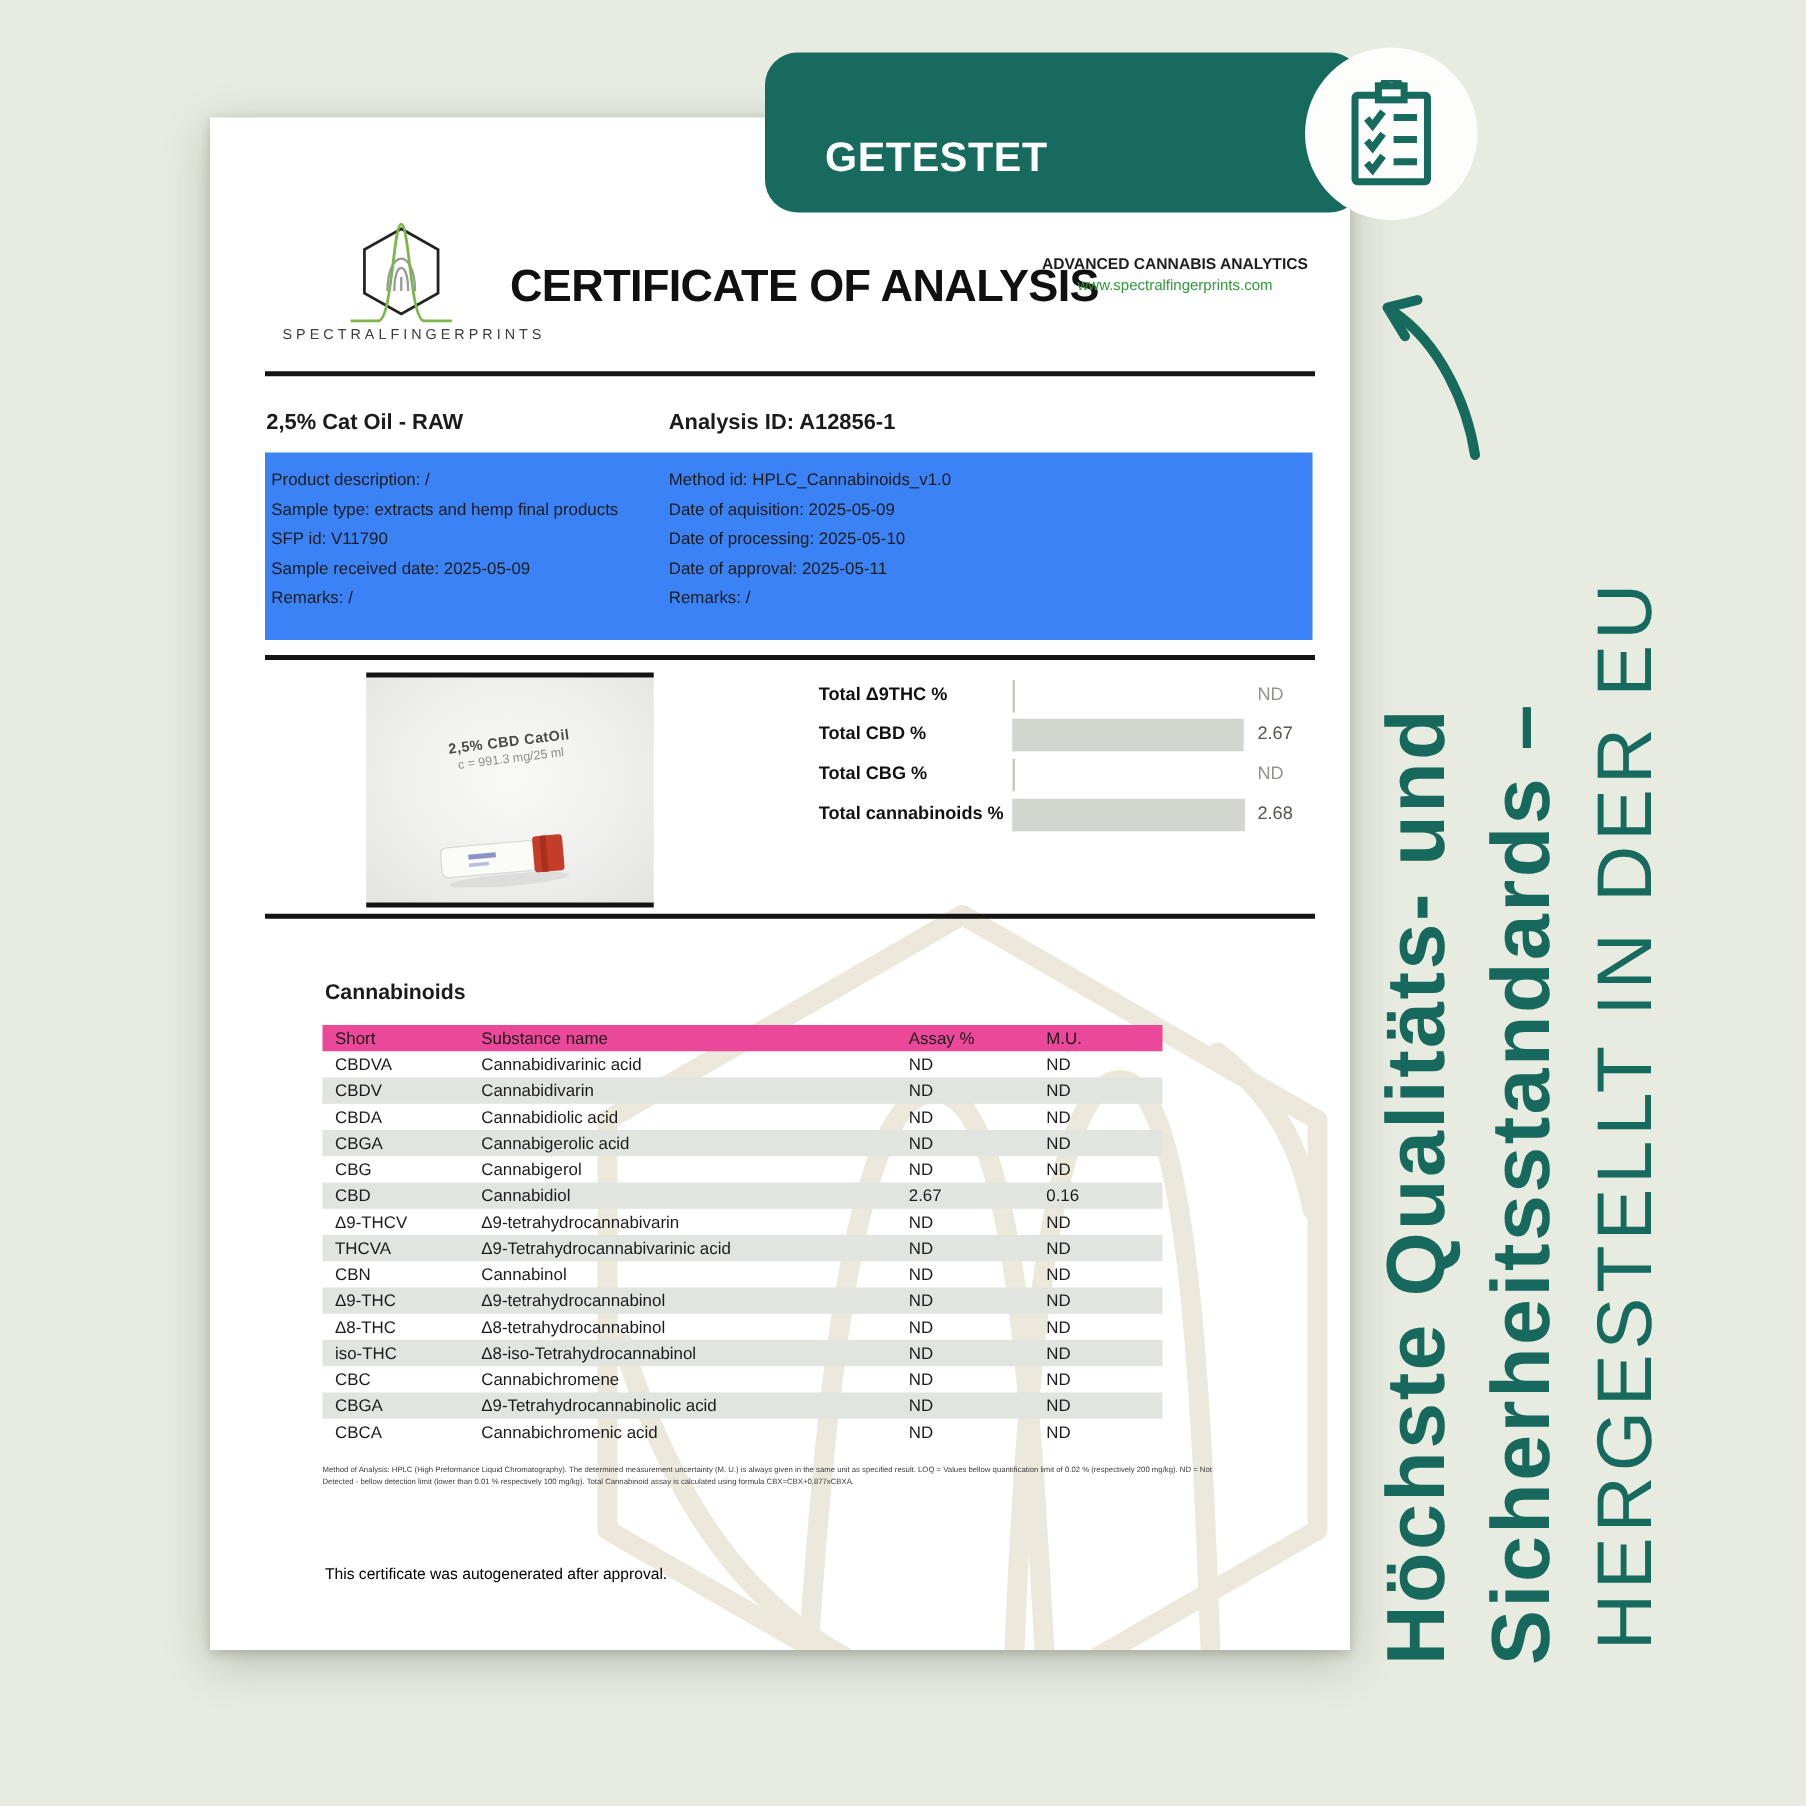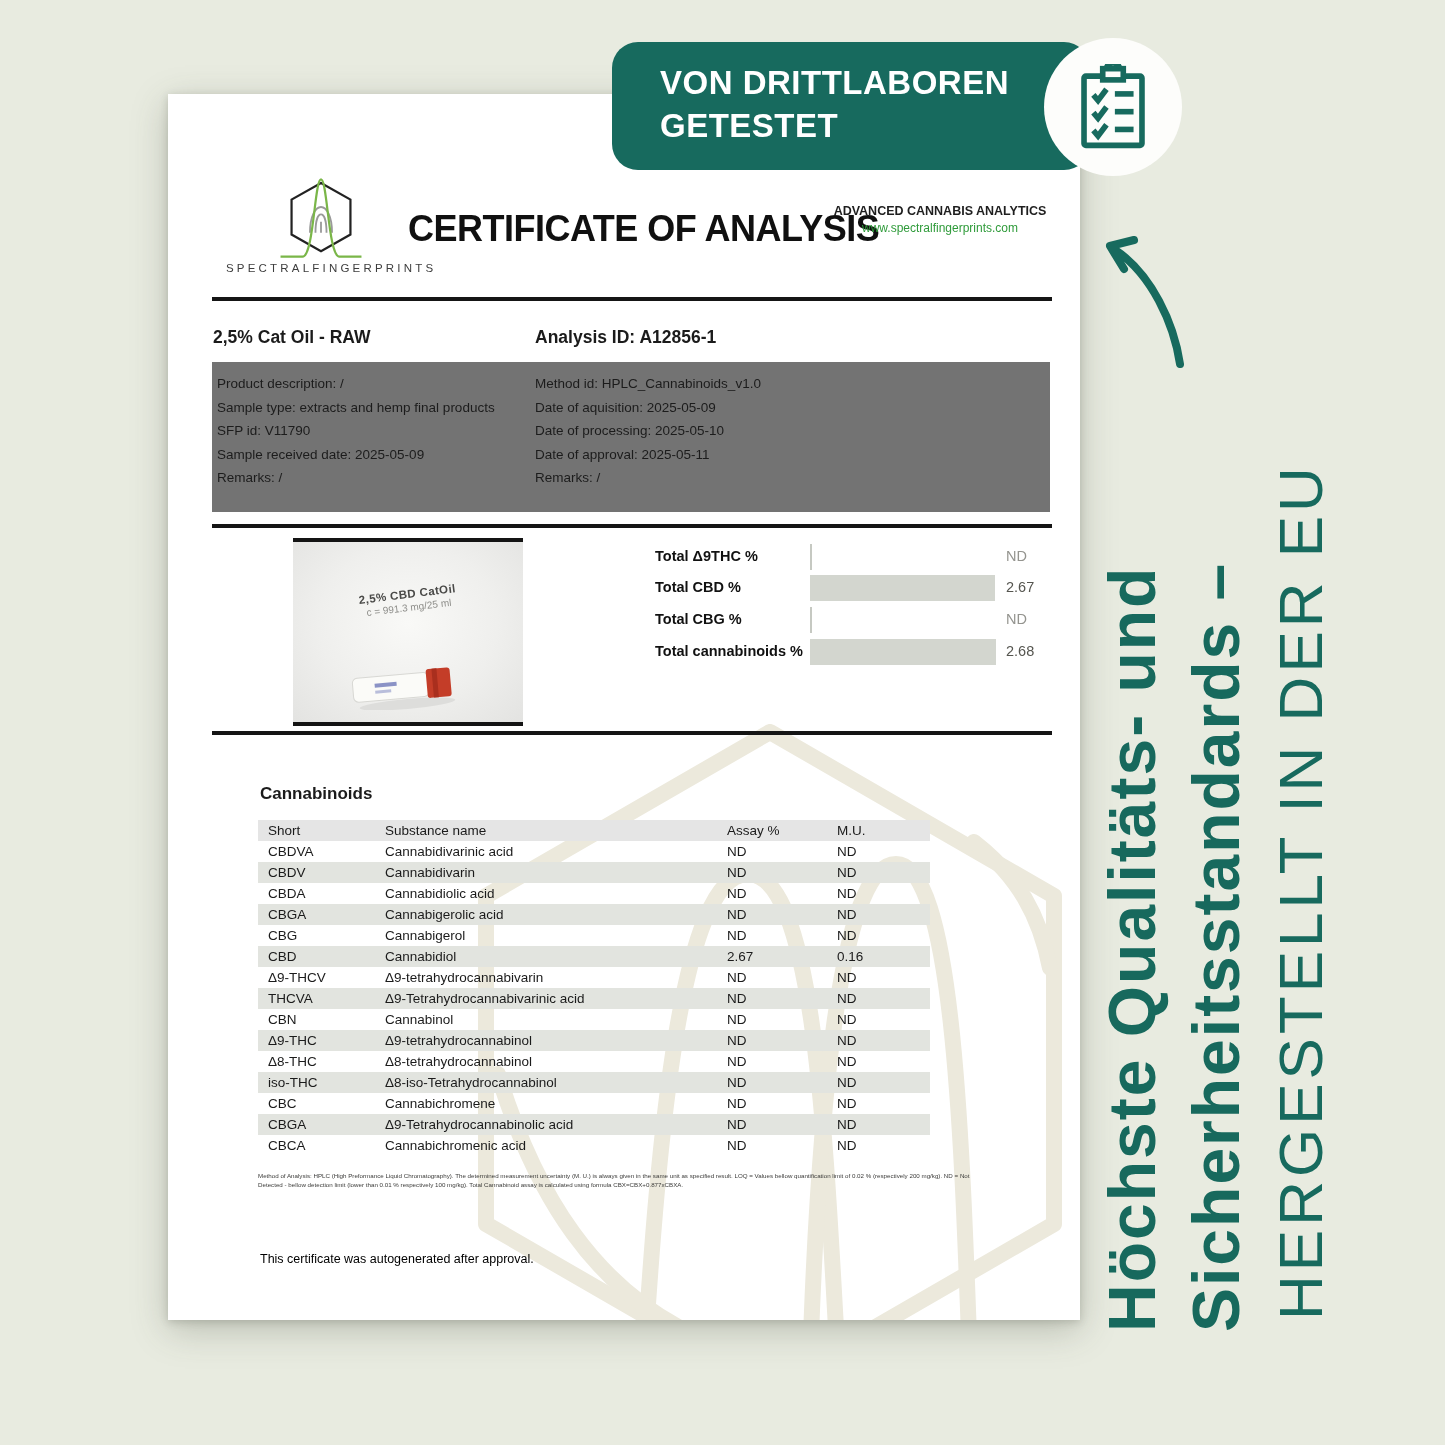--- a/index.html
+++ b/index.html
@@ -17,21 +17,21 @@
   .cert-title{left:240px;top:114px;width:460px;text-align:center;font-size:36px;font-weight:bold;
               letter-spacing:-.5px;white-space:nowrap;color:#101010;}
   .tagline-box{left:652px;top:110px;width:240px;text-align:center;}
   .tagline-box div{position:static;}
   .tagline{font-size:12.5px;font-weight:bold;color:#1e1e1e;white-space:nowrap;}
   .website{font-size:12px;color:#2f9b3a;margin-top:3px;}
   .rule{left:44px;width:840px;height:4px;background:#151515;}
   .rule1{top:203px;} .rule2{top:430px;} .rule3{top:637px;}
   .product-name{left:45px;top:233px;font-size:17.5px;font-weight:bold;}
   .analysis-id{left:367px;top:233px;font-size:17.5px;font-weight:bold;}
-  .info-box{left:44px;top:268px;width:838px;height:150px;background:#737373;}
+  .info-box{left:44px;top:268px;width:838px;height:150px;background:#3b82f6;}
   .info-col{top:10px;font-size:13.5px;line-height:23.5px;color:#1c1c1c;white-space:nowrap;}
   .info-col.left{left:5px;} .info-col.right{left:323px;}
   .info-col div{position:static;}
   
   .photo{left:125px;top:444px;width:230px;height:180px;overflow:hidden;
          background:radial-gradient(ellipse at 50% 45%,#f9f9f7 0%,#efefed 55%,#e3e3e1 100%);
          border-top:4px solid #141414;border-bottom:4px solid #141414;}
   .photo-label{left:30px;top:46px;width:170px;text-align:center;transform:rotate(-7deg);}
   .photo-label div{position:static;}
   .pl1{font-size:11.5px;font-weight:bold;color:#4a4a48;letter-spacing:.4px;}
@@ -44,21 +44,21 @@
   .ctrack .tick{left:0;top:0;width:2px;height:26px;background:#c6c9c2;}
   .ctrack .bar{left:0;top:0;height:26px;background:#d3d6cf;}
   .cvalue{left:351px;top:4px;font-size:14.5px;color:#55554f;}
   .crow.nd .cvalue{color:#94948f;}
   
   .cann-heading{left:92px;top:690px;font-size:17px;font-weight:bold;}
   .ctable{left:90px;top:726px;width:672px;font-size:13.5px;}
   .trow{position:relative;display:grid;grid-template-columns:117px 342px 110px 103px;height:21px;
         line-height:21px;}
   .trow span{position:static;padding-left:10px;overflow:hidden;white-space:nowrap;}
-  .thead{background:#e5e5e5;}
+  .thead{background:#ec4899;}
   .tbody{position:relative;display:block;left:0;top:0;}
   .tbody .trow:nth-child(even){background:#e2e4df;}
   .fineprint{left:90px;top:1077px;width:1460px;transform:scale(.5);transform-origin:0 0;
              color:#3b3b39;}
   .fineprint div{position:static;font-size:12.4px;line-height:19px;white-space:nowrap;}
   .footer-note{left:92px;top:1158px;font-size:12.5px;color:#000000;}
   
   .banner{position:absolute;left:612px;top:42px;width:478px;height:128px;background:#176a5e;
           border-radius:26px;}
   .banner-text{position:absolute;left:48px;top:19px;font-size:33px;line-height:43px;font-weight:bold;
@@ -293,21 +293,21 @@
     <div class="fineprint">
       <div>Method of Analysis: HPLC (High Preformance Liquid Chromatography). The determined measurement uncertainty (M. U.) is always given in the same unit as specified result. LOQ = Values bellow quantification limit of 0.02 % (respectively 200 mg/kg). ND = Not</div>
       <div>Detected - bellow detection limit (lower than 0.01 % respectively 100 mg/kg). Total Cannabinoid assay is calculated using formula CBX=CBX+0.877xCBXA.</div>
     </div>
 
     <div class="footer-note">This certificate was autogenerated after approval.</div>
   </div>
 
   <div class="banner">
     <div class="banner-text">
-      <span>VON DRITTLABOREN</span><br>
+      <br>
       <span>GETESTET</span>
     </div>
   </div>
 
   <div class="badge-circle">
     <svg width="76" height="86" viewBox="0 0 80 92" fill="none">
       <g stroke="#176a5e" stroke-width="6">
         <rect x="9" y="13" width="62" height="74" rx="2"></rect>
         <rect x="29" y="5" width="22" height="12" fill="#fdfdfb"></rect>
         <path d="M33 5 a7 6 0 0 1 14 0"></path>

